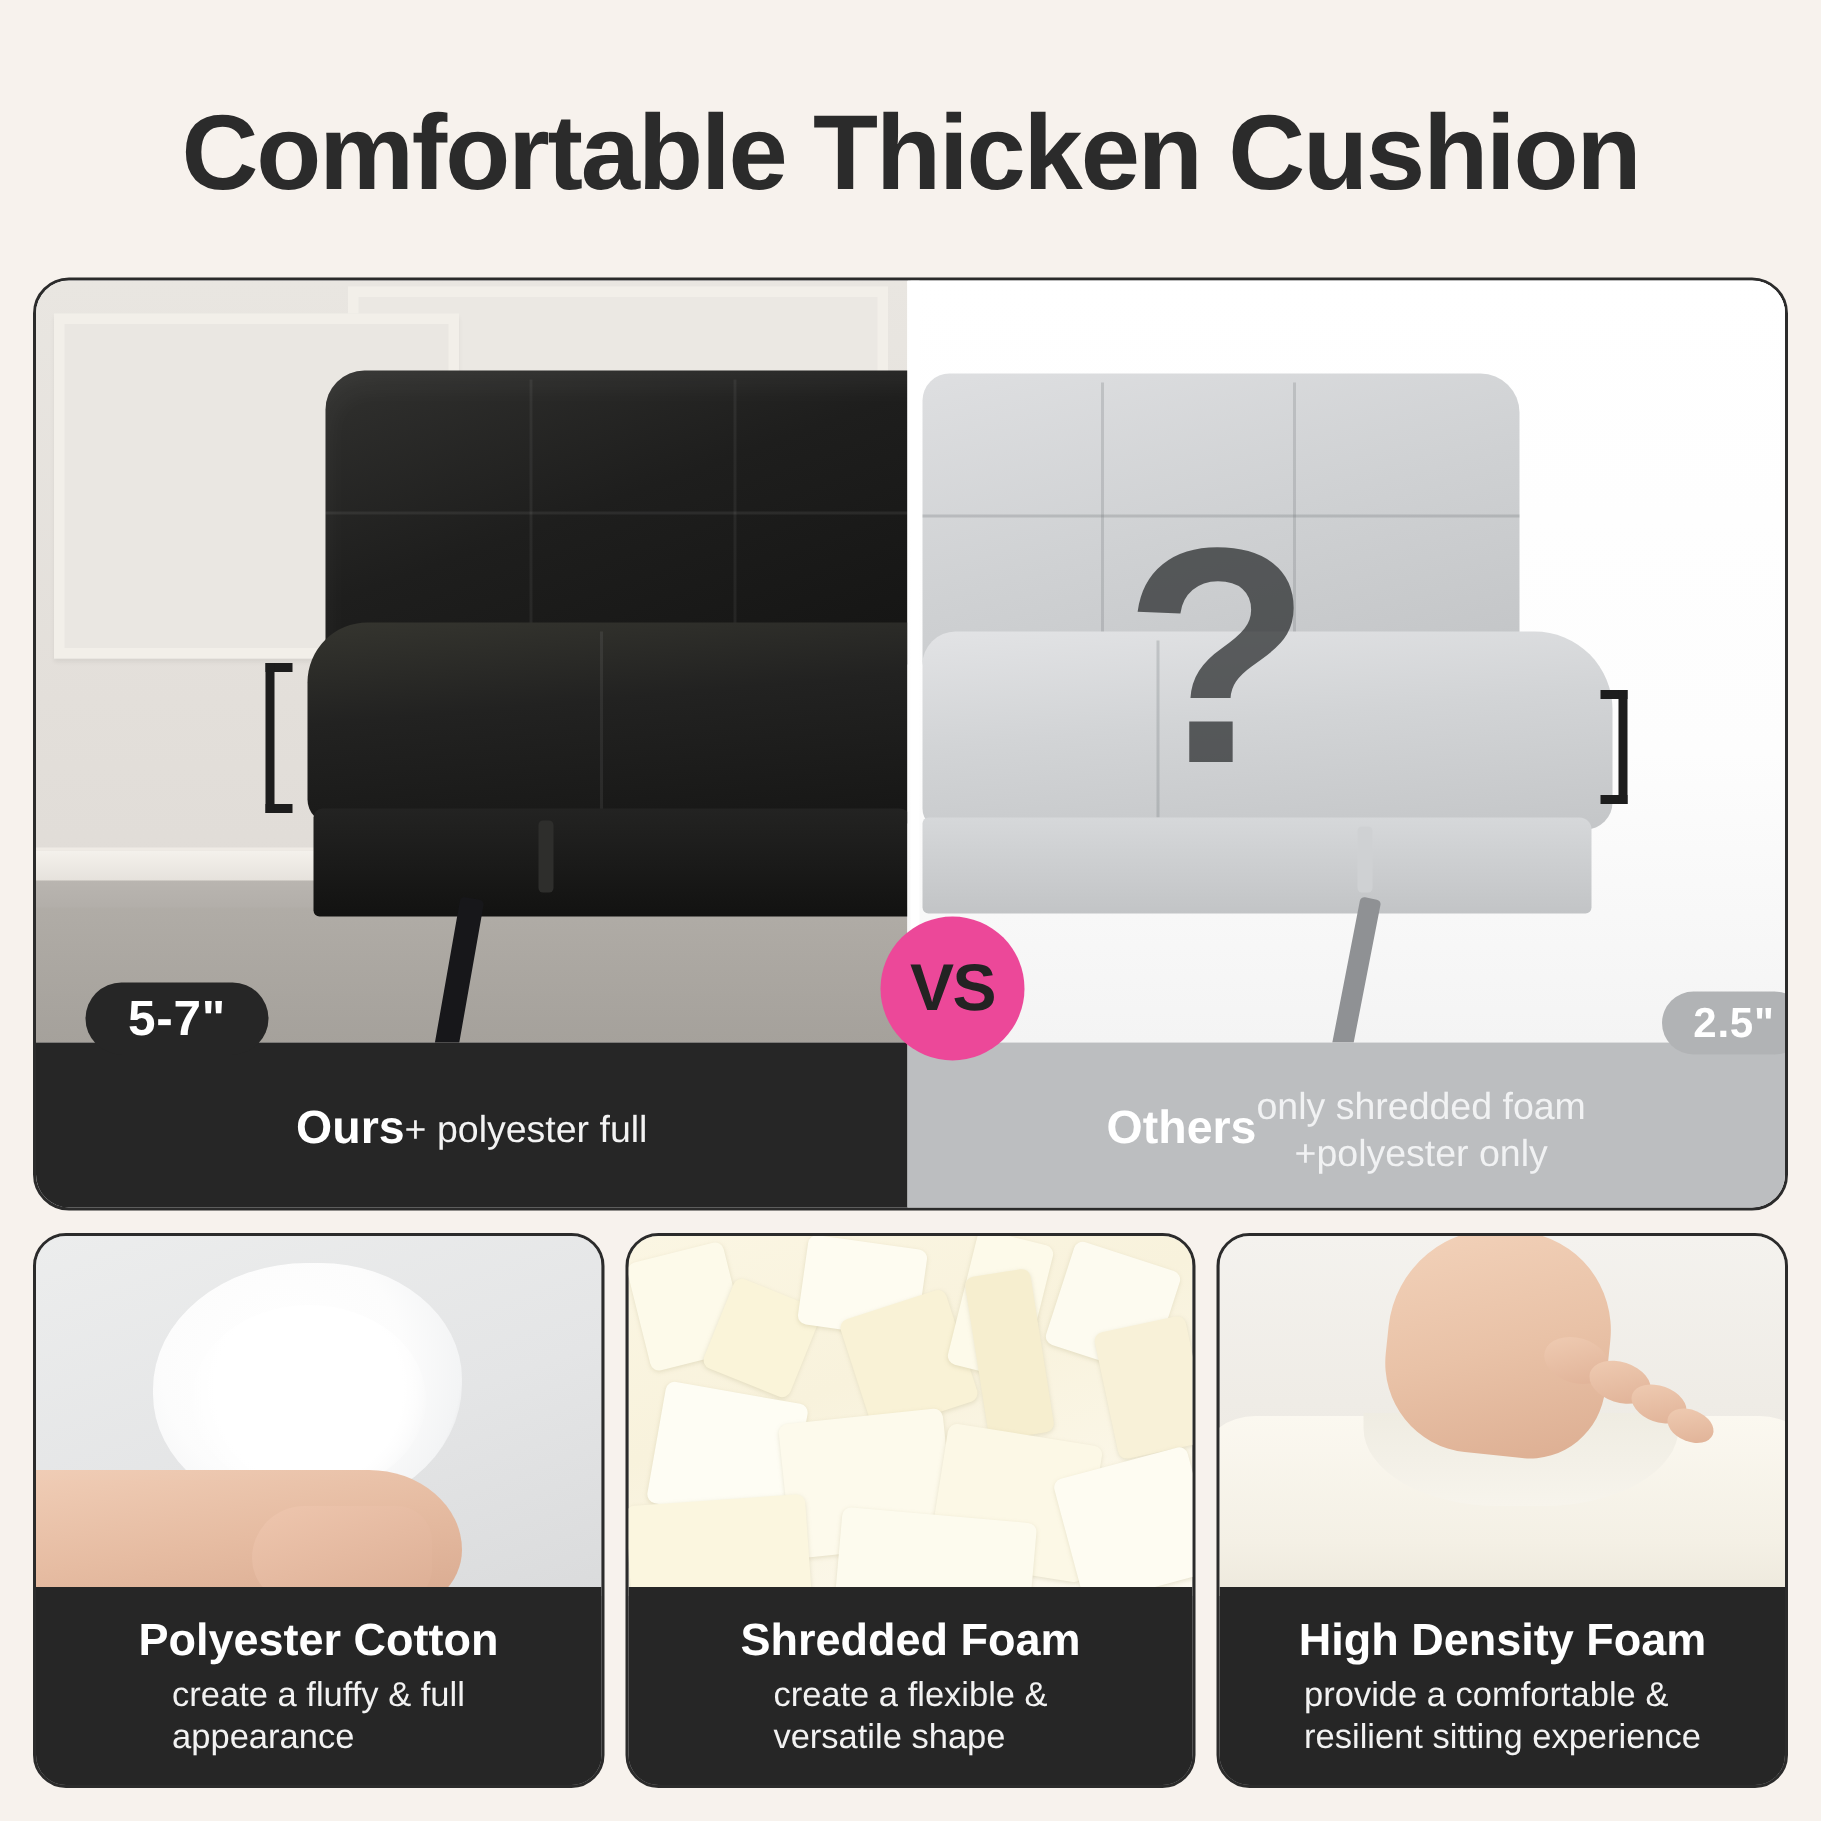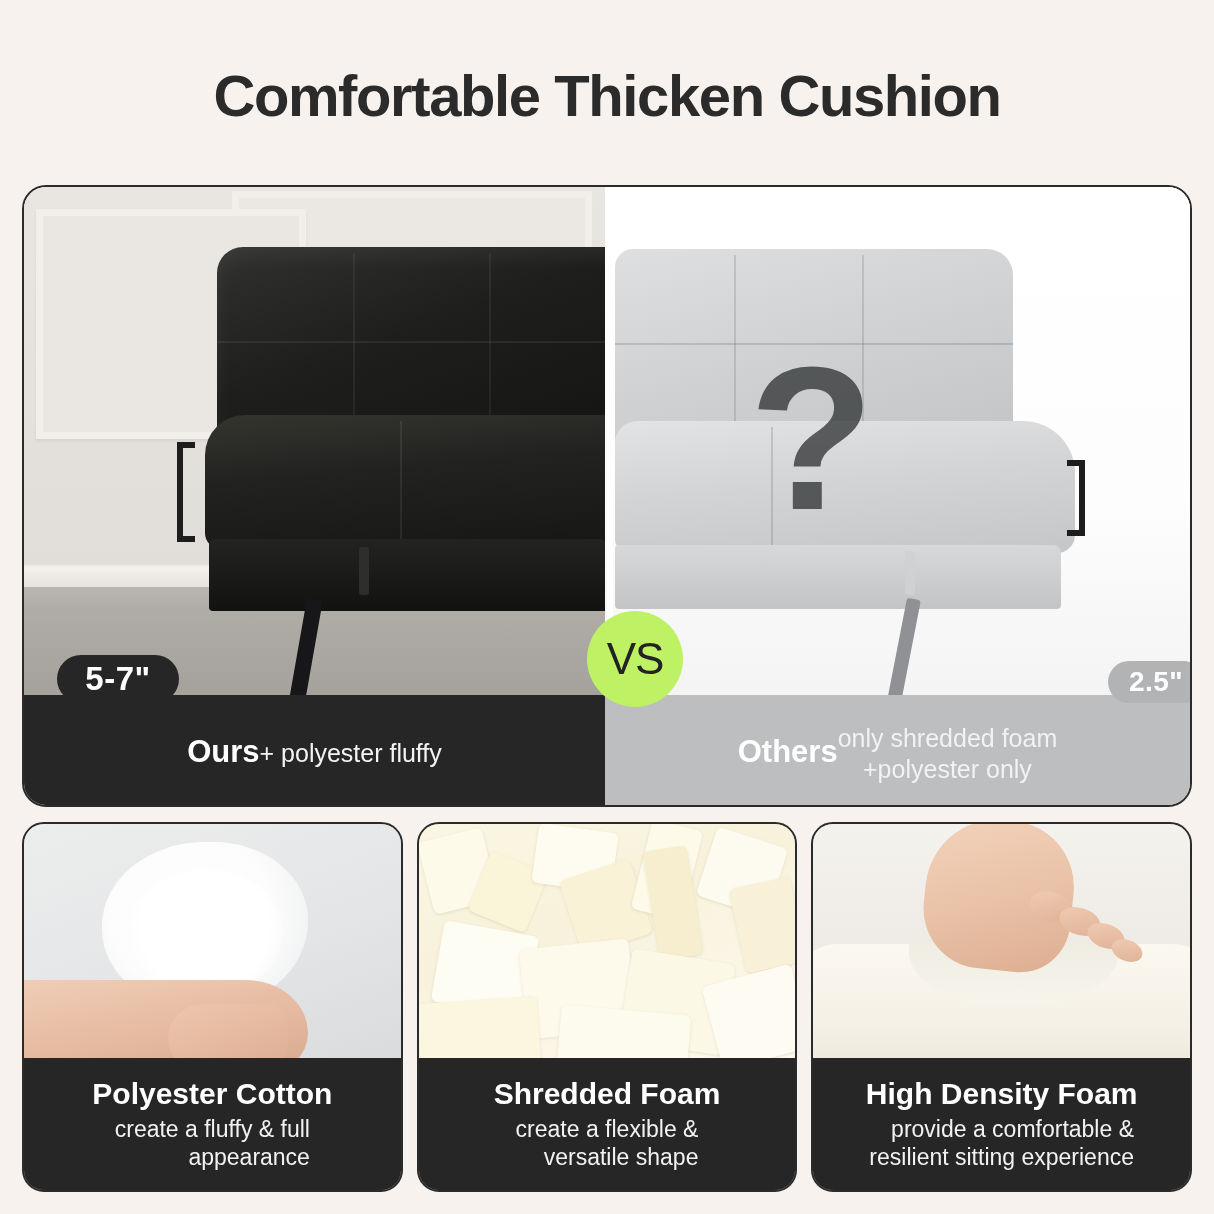--- a/index.html
+++ b/index.html
@@ -16,21 +16,21 @@
     width:1214px; height:1214px;
     background:#f7f2ed;
   }
 
   
   .title{
     position:absolute;
     left:0; top:62px;
     width:1214px;
     text-align:center;
-    font-size:58px;
+    font-size:71px;
     font-weight:bold;
     letter-spacing:-1.4px;
     color:#2b2b2b;
     white-space:nowrap;
   }
 
   
   .hero{
     position:absolute;
     left:22px; top:185px;
@@ -237,24 +237,24 @@
     background:#b1b3b5;
     font-size:28px;
   }
 
   
   .vs{
     position:absolute;
     left:563px; top:424px;
     width:96px; height:96px;
     border-radius:50%;
-    background:#bef264;
+    background:#ec4899;
     display:flex; align-items:center; justify-content:center;
     font-size:44px;
-    font-weight:normal;
+    font-weight:bold;
     color:#232323;
     z-index:10;
     letter-spacing:-1px;
   }
 
   
   .hero-captions{
     position:absolute;
     left:0; top:508px;
     width:100%; height:114px;
@@ -382,21 +382,21 @@
     display:flex; flex-direction:column;
     align-items:center; justify-content:center;
     padding:0 8px;
   }
   .card-title{
     font-size:30px; font-weight:bold; color:#fff;
     line-height:1.1; margin-bottom:5px; text-align:center;
     white-space:nowrap;
   }
   .card-sub{
-    font-size:23px; color:#f2f2f2; text-align:right;
+    font-size:23px; color:#f2f2f2; text-align:left;
     line-height:1.22; font-weight:normal;
   }
 </style>
 </head>
 <body>
 
 <div class="page">
 
   <div class="title">Comfortable Thicken Cushion</div>
 
@@ -448,21 +448,21 @@
 
     <div class="badge dark">5-7"</div>
     <div class="badge grey">2.5"</div>
 
     <div class="vs">VS</div>
 
     <div class="hero-captions">
       <div class="cap ours">
         <div class="cap-title">Ours</div>
         <div class="cap-sub">
-          <div>+ polyester fluffy</div>
+          <div>+ polyester full</div>
         </div>
       </div>
       <div class="cap others">
         <div class="cap-title">Others</div>
         <div class="cap-sub">
           <div>only shredded foam</div>
           <div>+polyester only</div>
         </div>
       </div>
     </div>

